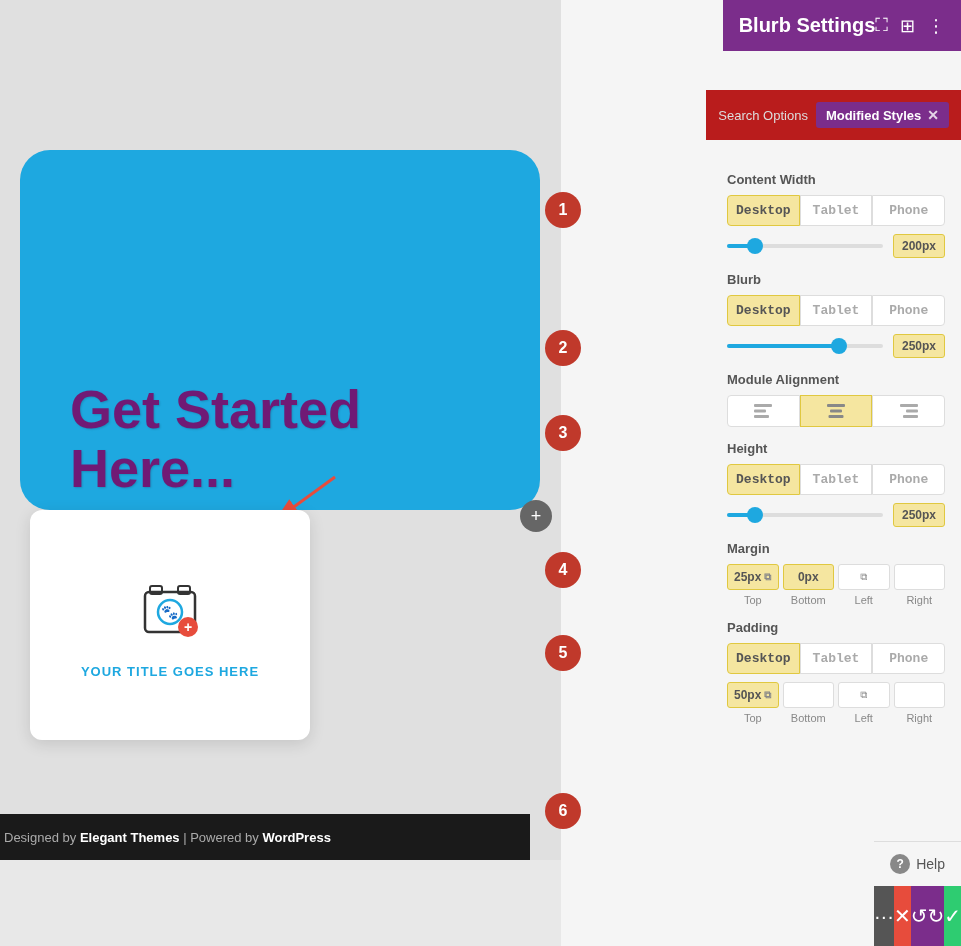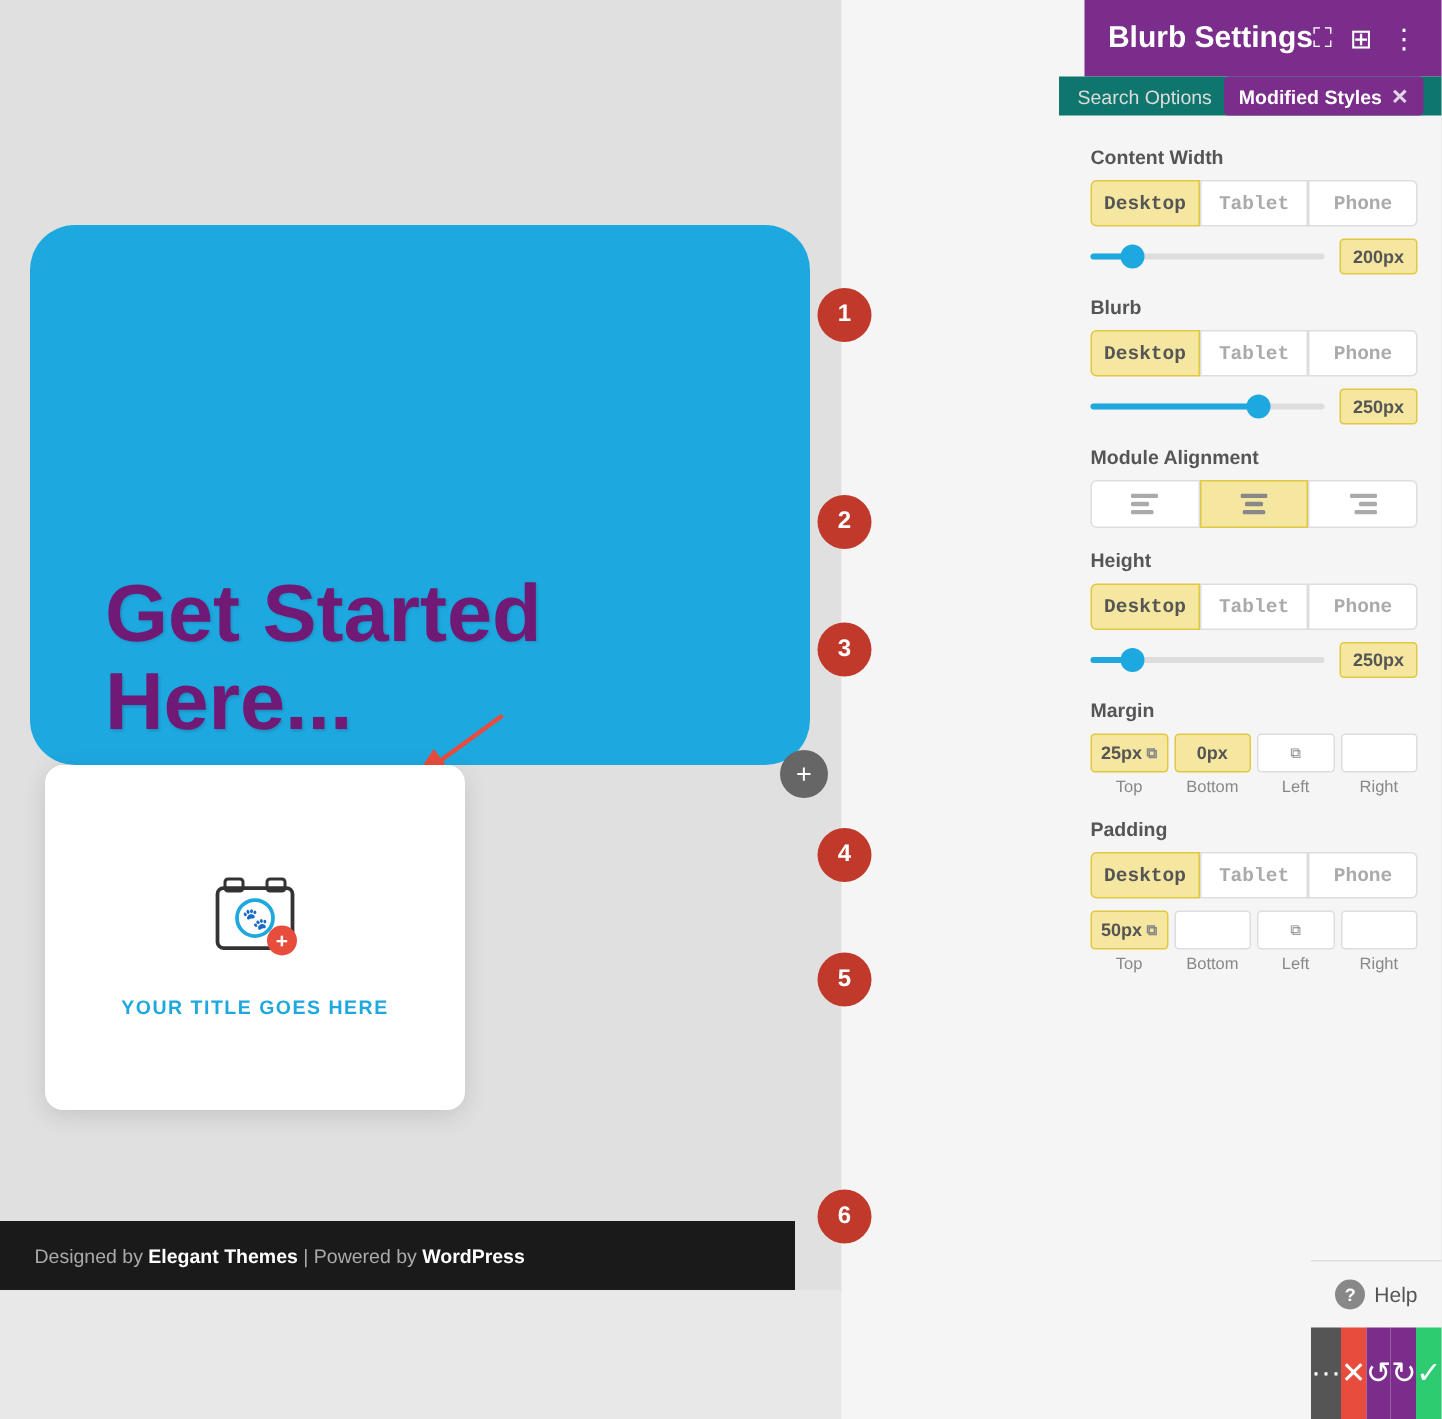--- a/index.html
+++ b/index.html
@@ -115,21 +115,21 @@
     
     .footer {
       position: absolute;
       bottom: 0;
       left: 0;
       width: 530px;
       height: 46px;
       background: #1a1a1a;
       display: flex;
       align-items: center;
-      padding-left: 23px;
+      padding-left: 4px;
       font-size: 13px;
       color: #aaa;
     }
     .footer strong { color: white; }
 
     
     .settings-panel {
       position: absolute;
       right: 0; top: 0;
       width: 400px;
@@ -161,26 +161,27 @@
       align-items: center;
     }
 
     .panel-header-icon {
       color: white;
       font-size: 18px;
       cursor: pointer;
     }
 
     .panel-toolbar {
-      background: #0f766e;
-      display: flex;
-      align-items: center;
-      padding: 0 12px;
+      background: #b91c1c;
+      display: flex;
+      align-items: center;
+      padding: 12px 12px;
       gap: 8px;
       flex-shrink: 0;
+      margin-top: 39px;
     }
 
     .search-options-btn {
       color: #ddd;
       font-size: 13px;
       cursor: pointer;
     }
 
     .modified-styles-badge {
       background: #7b2d8b;
@@ -196,21 +197,21 @@
 
     .modified-styles-badge .close-x {
       cursor: pointer;
       font-size: 14px;
       color: rgba(255,255,255,0.8);
     }
 
     .panel-content {
       flex: 1;
       overflow-y: auto;
-      padding: 16px 16px 0;
+      padding: 28px 16px 0;
     }
 
     .section-label {
       font-size: 13px;
       font-weight: 600;
       color: #555;
       margin-bottom: 8px;
       margin-top: 4px;
     }
 

